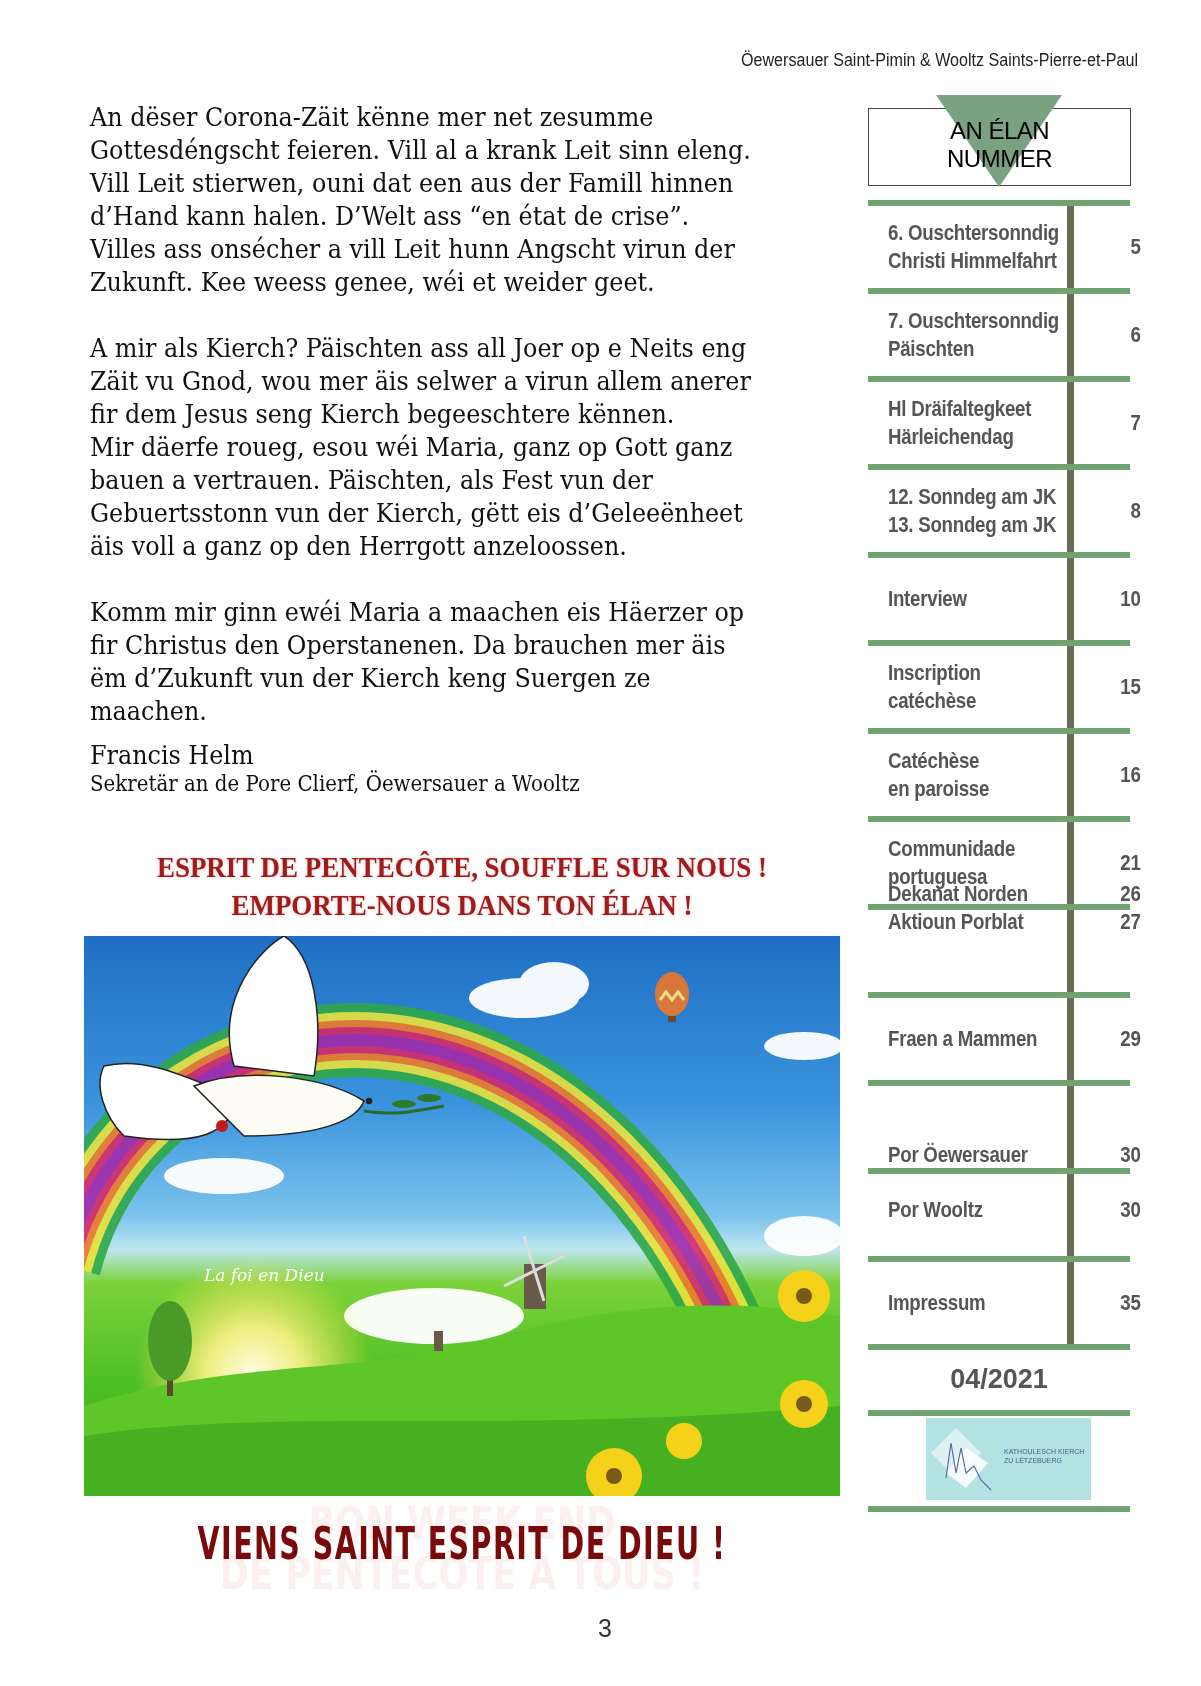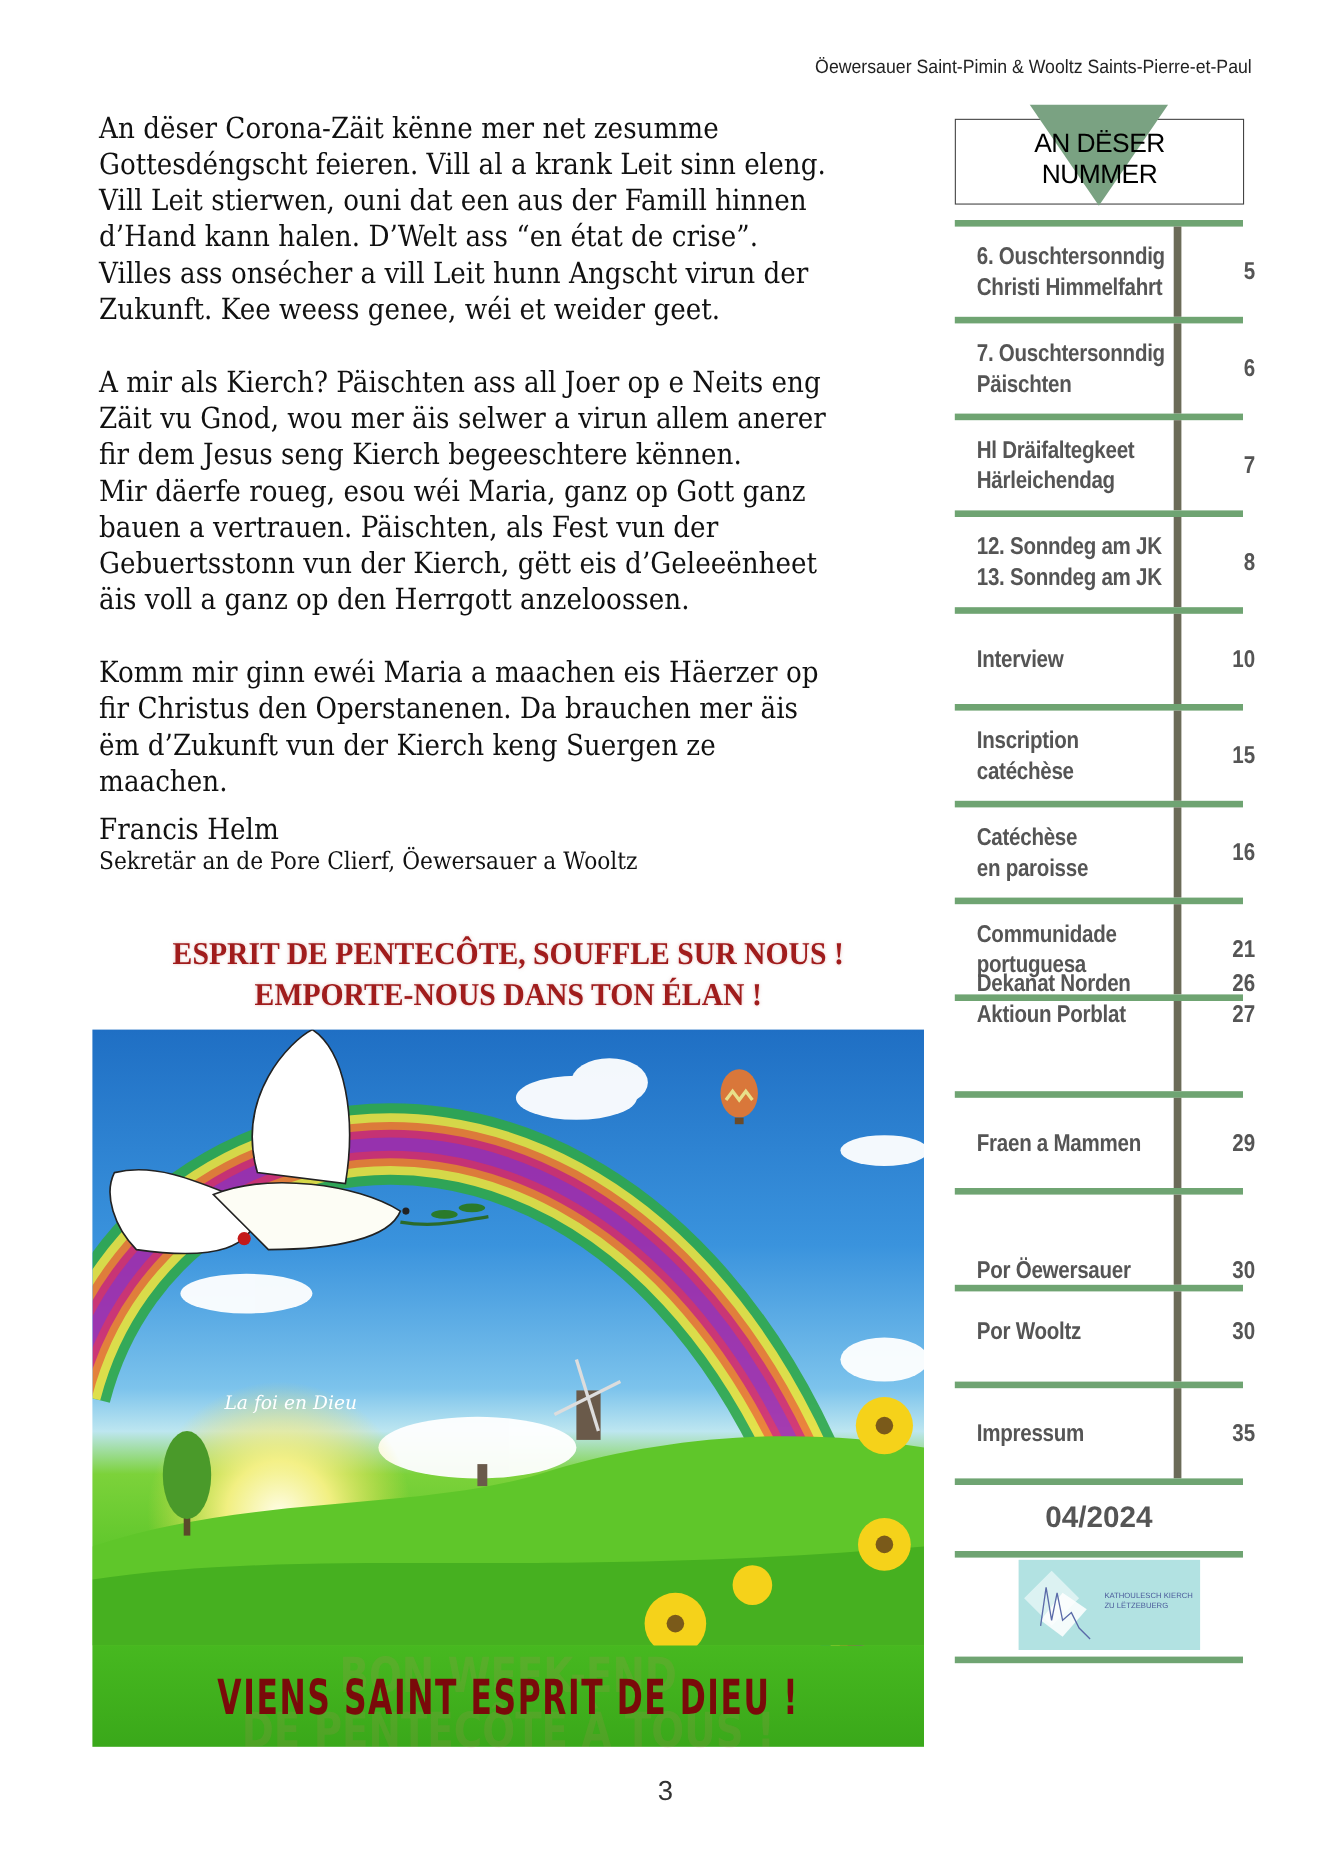--- a/index.html
+++ b/index.html
@@ -25,21 +25,21 @@
 
     
     .picture { position: absolute; left: 84px; top: 848px; width: 756px; height: 740px; }
     .pic-caption-top {
       position: absolute; left: 0; top: 0; width: 756px; text-align: center;
       font-family: "Liberation Serif", serif; font-weight: bold; color: #a01c1c;
       font-size: 29px; line-height: 38px; text-shadow: 0 0 3px rgba(200,120,120,0.5);
       transform: scaleX(0.93); transform-origin: center;
     }
     .scene {
-      position: absolute; left: 0; top: 88px; width: 756px; height: 652px; overflow: hidden;
+      position: absolute; left: 0; top: 88px; width: 756px; height: 560px; overflow: hidden;
       background: linear-gradient(to bottom, #1f6fc4 0%, #3a93dd 30%, #7cc3ec 50%, #bde6f0 56%, #7cd23a 62%, #4cbf22 80%, #3aa81a 100%);
     }
     .pic-caption-bottom {
       position: absolute; left: 0; top: 670px; width: 756px; text-align: center;
       font-family: "DejaVu Sans Condensed", "DejaVu Sans", sans-serif; font-weight: bold; color: #7a0a0a;
       font-size: 44px; letter-spacing: 2px; transform: scaleX(0.72); transform-origin: center;
     }
     .ghost-text {
       position: absolute; left: 0; width: 756px; text-align: center;
       font-family: "DejaVu Sans", sans-serif; font-weight: bold; color: rgba(230,120,120,0.12);
@@ -192,21 +192,21 @@
   <div class="pic-caption-bottom">VIENS SAINT ESPRIT DE DIEU !</div>
 </div>
 
 <div class="page-num">3</div>
 
 <div class="sidebar">
   <div class="title-box"></div>
   <svg class="title-triangle" width="130" height="95" viewBox="0 0 130 95">
     <polygon points="2,0 128,0 65,92" fill="#7aa282"></polygon>
   </svg>
-  <div class="title-text" style="white-space:pre-line;">AN DËSER
+  <div class="title-text" style="white-space:pre-line;">AN ÉLAN
 NUMMER</div>
 
   <div id="toc-container">
       <div class="green-bar" style="top: 105px;"></div>
       <div class="vline" style="top: 111px; height: 82px;"></div>
       <div class="toc-row" style="top: 111px; height: 82px;">
         <div class="toc-label" style="top: 13px;">6. Ouschtersonndig
 Christi Himmelfahrt</div>
         <div class="toc-page" style="top: 27px;">5</div>
       </div>
@@ -284,21 +284,21 @@
         <div class="toc-label" style="top: 27px;">Por Wooltz</div>
         <div class="toc-page" style="top: 27px;">30</div>
       </div>
       <div class="green-bar" style="top: 1161px;"></div>
       <div class="vline" style="top: 1167px; height: 82px;"></div>
       <div class="toc-row" style="top: 1167px; height: 82px;">
         <div class="toc-label" style="top: 27px;">Impressum</div>
         <div class="toc-page" style="top: 27px;">35</div>
       </div>
       <div class="green-bar" style="top: 1249px;"></div>
-      <div class="issue" style="top: 1269px;">04/2024</div>
+      <div class="issue" style="top: 1269px;">04/2021</div>
       <div class="green-bar" style="top: 1315px;"></div>
       <div class="logo" style="top: 1323px;"><svg width="80" height="82" viewBox="0 0 80 82">
           <polygon points="30,10 55,35 30,60 5,35" fill="#e6f6f6" opacity="0.8"></polygon>
           <polygon points="40,30 62,45 40,70 20,55" fill="#ffffff" opacity="0.85"></polygon>
           <path d="M20 60 L25 25 L30 55 L35 30 L40 55 L48 48 L55 62 L65 72" stroke="#5a6aa8" stroke-width="1.2" fill="none"></path>
         </svg><div class="logo-text">KATHOULESCH KIERCH
 ZU LËTZEBUERG</div></div>
       <div class="green-bar" style="top: 1411px;"></div>
     </div>
 </div>

